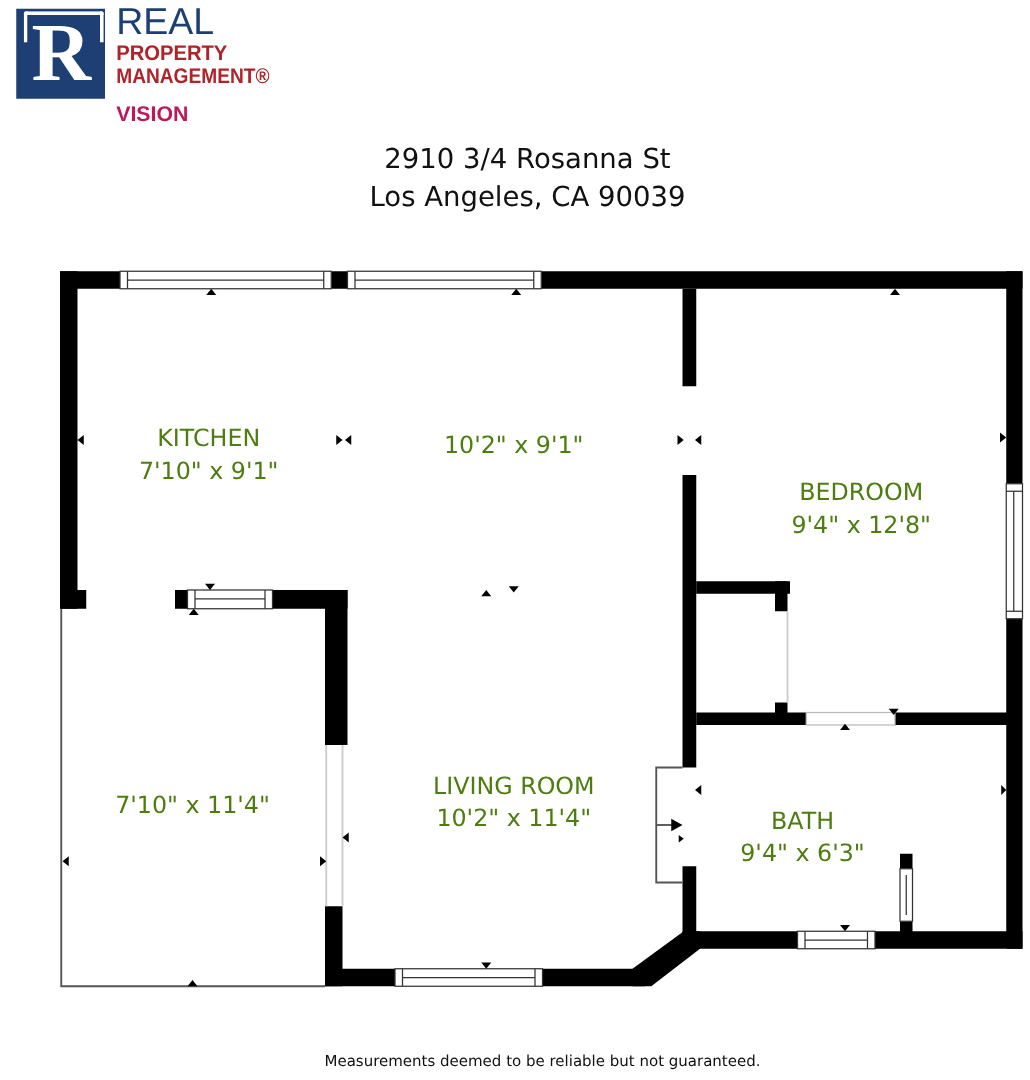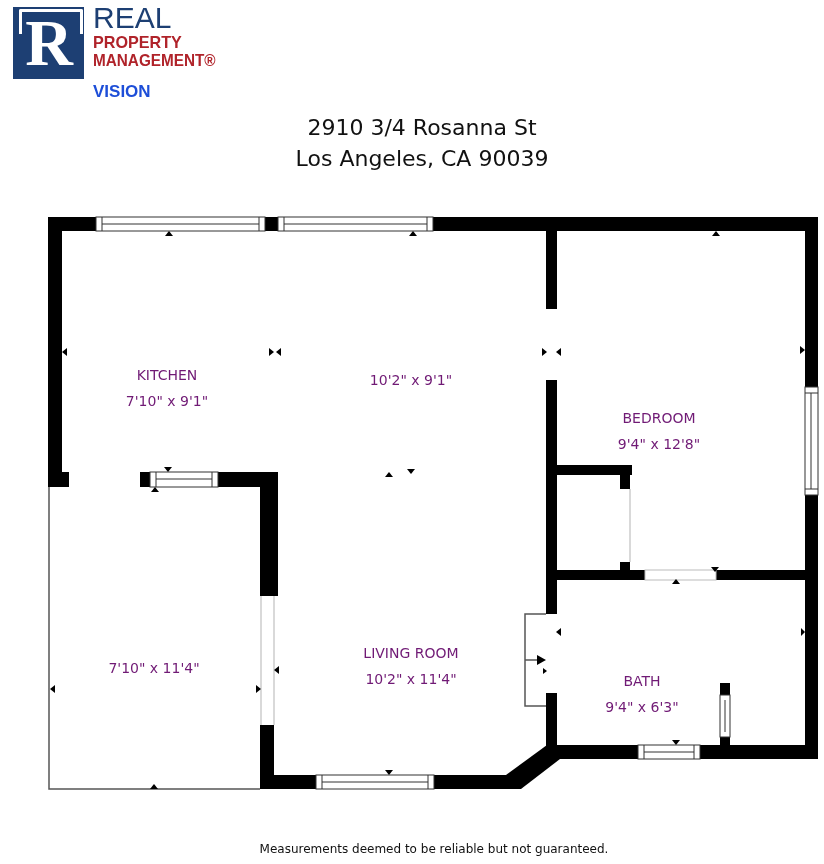--- a/index.html
+++ b/index.html
@@ -4,26 +4,26 @@
 <style>
   html,body{margin:0;padding:0;background:#fff;}
   body{width:824px;height:864px;position:relative;overflow:hidden;font-family:"DejaVu Sans","Liberation Sans",sans-serif;color:#111;}
   .logo{position:absolute;left:13px;top:6px;width:250px;height:100px;}
   .logo-box{position:absolute;left:0;top:1px;width:71px;height:72px;background:#1d3f73;}
   .logo-r{position:absolute;left:10px;top:4px;width:52px;height:64px;color:#fff;font-family:"Liberation Serif",serif;font-weight:bold;font-size:66px;line-height:64px;text-align:center;}
   .logo-roof{position:absolute;left:6px;top:2px;width:58px;height:22px;border:3px solid #fff;border-bottom:none;border-radius:2px 2px 0 0;}
   .logo-real{position:absolute;left:80px;top:-4px;font-family:"Liberation Sans",sans-serif;font-weight:normal;font-size:30px;color:#1d3f73;letter-spacing:0px;line-height:32px;}
   .logo-prop{position:absolute;left:80px;top:28px;font-family:"Liberation Sans",sans-serif;font-weight:bold;font-size:17px;color:#b0232a;line-height:18px;transform:scaleX(0.95);transform-origin:left;}
   .logo-mgmt{position:absolute;left:80px;top:46px;font-family:"Liberation Sans",sans-serif;font-weight:bold;font-size:17px;color:#b0232a;line-height:18px;transform:scaleX(0.9);transform-origin:left;}
-  .logo-vision{position:absolute;left:80px;top:76px;font-family:"Liberation Sans",sans-serif;font-weight:bold;font-size:17px;color:#1d4ed8;line-height:20px;}
+  .logo-vision{position:absolute;left:80px;top:76px;font-family:"Liberation Sans",sans-serif;font-weight:bold;font-size:17px;color:#be185d;line-height:20px;}
   .address{position:absolute;left:0;width:824px;text-align:center;font-size:22px;color:#111;}
   .addr1{top:115px;left:10px;}
   .addr2{top:146px;left:10px;}
   svg.plan{position:absolute;left:0;top:0;}
-  .room{position:absolute;text-align:center;font-size:14px;line-height:26px;color:#701a75;transform:translateX(-50%);white-space:nowrap;margin-top:24px;}
+  .room{position:absolute;text-align:center;font-size:19px;line-height:26px;color:#4d7c0f;transform:translateX(-50%);white-space:nowrap;}
   .disclaimer{position:absolute;left:0;width:824px;top:842px;text-align:center;font-size:12px;color:#111;left:22px;}
 </style>
 </head>
 <body>
 
 <div class="logo">
   <div class="logo-box">
     <div class="logo-roof"></div>
     <div class="logo-r">R</div>
   </div>
@@ -156,21 +156,21 @@
   </g>
 </svg>
 
 <div class="room" style="left:167px;top:338px;">
   <div>KITCHEN</div>
   <div>7'10" x 9'1"</div>
 </div>
 <div class="room" style="left:411px;top:343px;">
   <div>10'2" x 9'1"</div>
 </div>
-<div class="room" style="left:659px;top:381px;">
+<div class="room" style="left:689px;top:381px;">
   <div>BEDROOM</div>
   <div>9'4" x 12'8"</div>
 </div>
 <div class="room" style="left:154px;top:631px;">
   <div>7'10" x 11'4"</div>
 </div>
 <div class="room" style="left:411px;top:616px;">
   <div>LIVING ROOM</div>
   <div>10'2" x 11'4"</div>
 </div>

